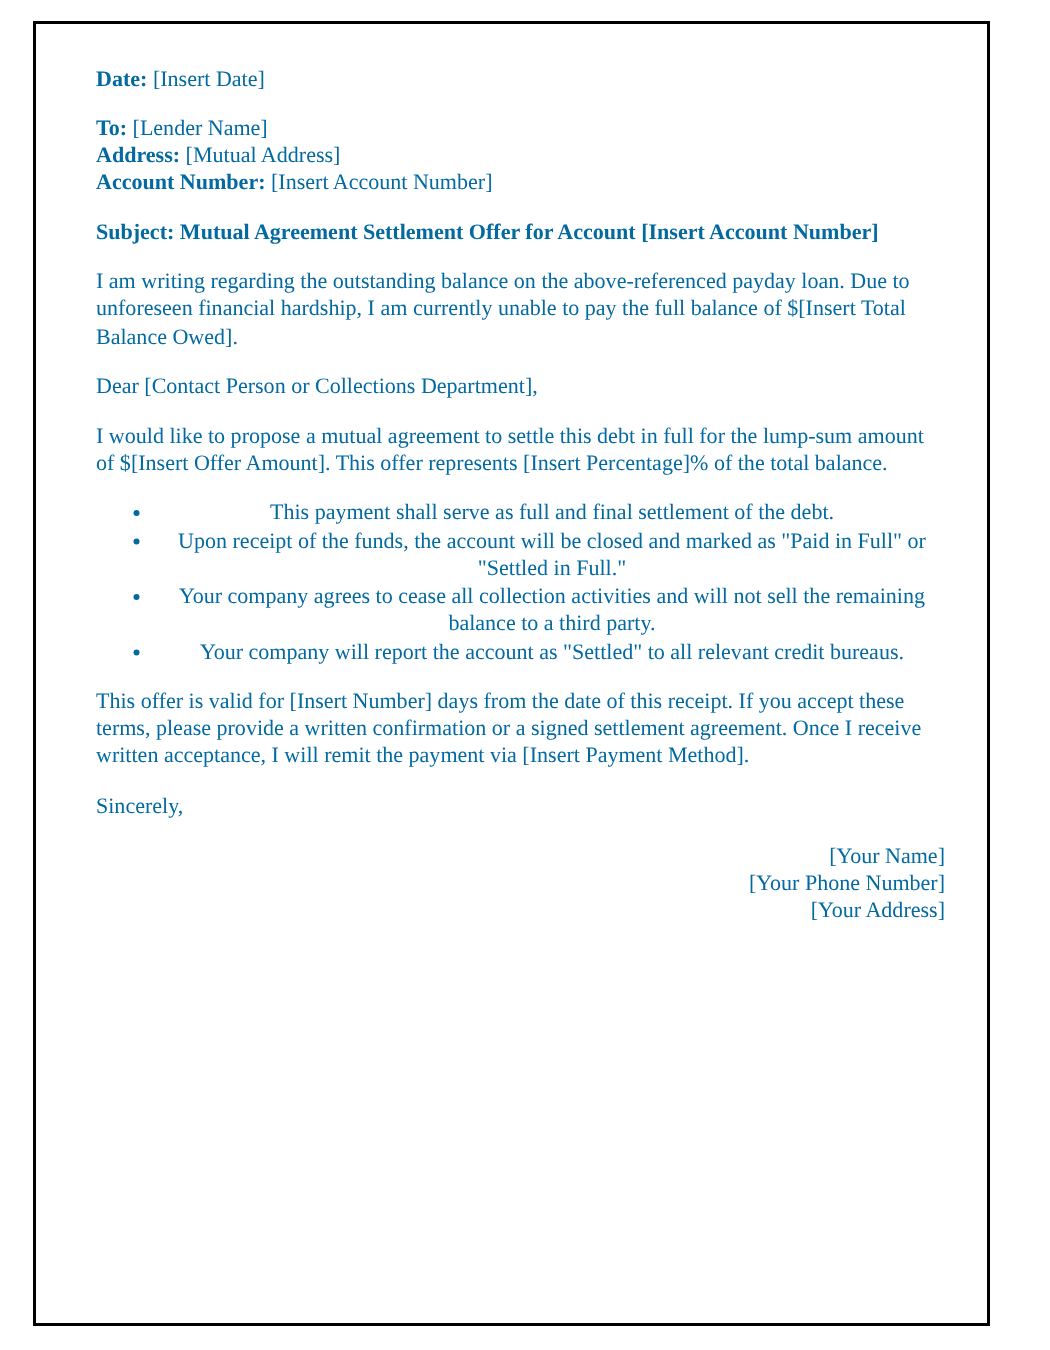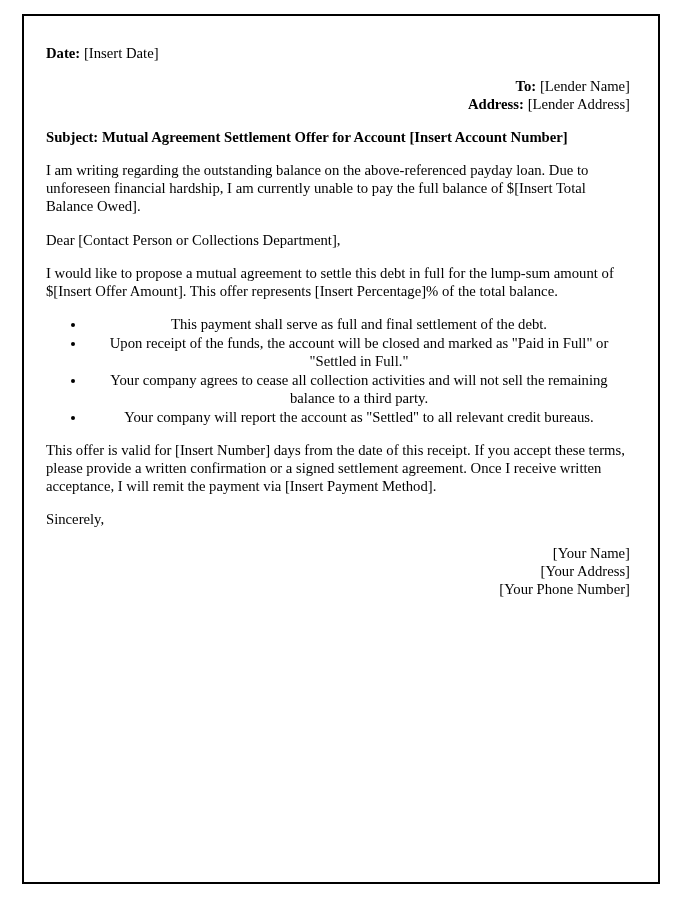--- a/index.html
+++ b/index.html
@@ -11,32 +11,31 @@
   }
   .letter-page {
     box-sizing: border-box;
     position: absolute;
     left: 22px;
     top: 14px;
     width: 638px;
     height: 870px;
     border: 2px solid #000000;
     background: #ffffff;
-    padding: 28px 28px 0 22px;
+    padding: 28px 28px 0 40px;
     font-family: "Liberation Serif", "DejaVu Serif", serif;
     font-size: 14.7px;
     line-height: 1.23;
-    color: #000000;
+    color: #0369a1;
   }
   .para {
     margin: 0 0 15px 0;
   }
   .line {
     margin: 0;
-    text-align: right;
   }
   .bold {
     font-weight: bold;
   }
   ul.terms-list {
     margin: 0 0 15px 0;
     padding-left: 40px;
     text-align: center;
   }
   ul.terms-list li {
@@ -50,21 +49,22 @@
 </style>
 </head>
 <body>
 
 <div class="letter-page">
 
   <p class="para"><span class="bold">Date:</span><span> [Insert Date]</span></p>
 
   <div class="para">
     <p class="line"><span class="bold">To:</span><span> [Lender Name]</span></p>
-    <p class="line"><span class="bold">Address:</span><span> [Lender Address]</span></p>
+    <p class="line"><span class="bold">Address:</span><span> [Mutual Address]</span></p>
+    <p class="line"><span class="bold">Account Number:</span><span> [Insert Account Number]</span></p>
   </div>
 
   <p class="para bold">Subject: Mutual Agreement Settlement Offer for Account [Insert Account Number]</p>
 
   <p class="para">I am writing regarding the outstanding balance on the above-referenced payday loan. Due to unforeseen financial hardship, I am currently unable to pay the full balance of $[Insert Total Balance Owed].</p>
 
   <p class="para">Dear [Contact Person or Collections Department],</p>
 
   <p class="para">I would like to propose a mutual agreement to settle this debt in full for the lump-sum amount of $[Insert Offer Amount]. This offer represents [Insert Percentage]% of the total balance.</p>
 
@@ -75,17 +75,17 @@
     <li>Your company agrees to cease all collection activities and will not sell the remaining balance to a third party.</li>
     <li>Your company will report the account as "Settled" to all relevant credit bureaus.</li>
   </ul>
 
   <p class="para">This offer is valid for [Insert Number] days from the date of this receipt. If you accept these terms, please provide a written confirmation or a signed settlement agreement. Once I receive written acceptance, I will remit the payment via [Insert Payment Method].</p>
 
   <p class="para">Sincerely,</p>
 
   <div class="signature-block">
     <p>[Your Name]</p>
+    <p>[Your Phone Number]</p>
     <p>[Your Address]</p>
-    <p>[Your Phone Number]</p>
   </div>
 
 </div>
 
 </body></html>

